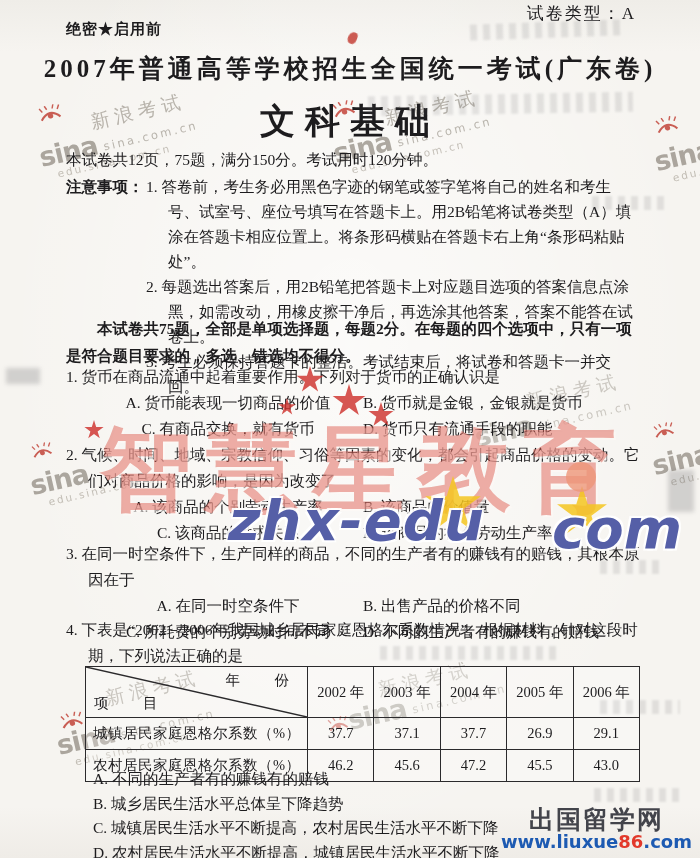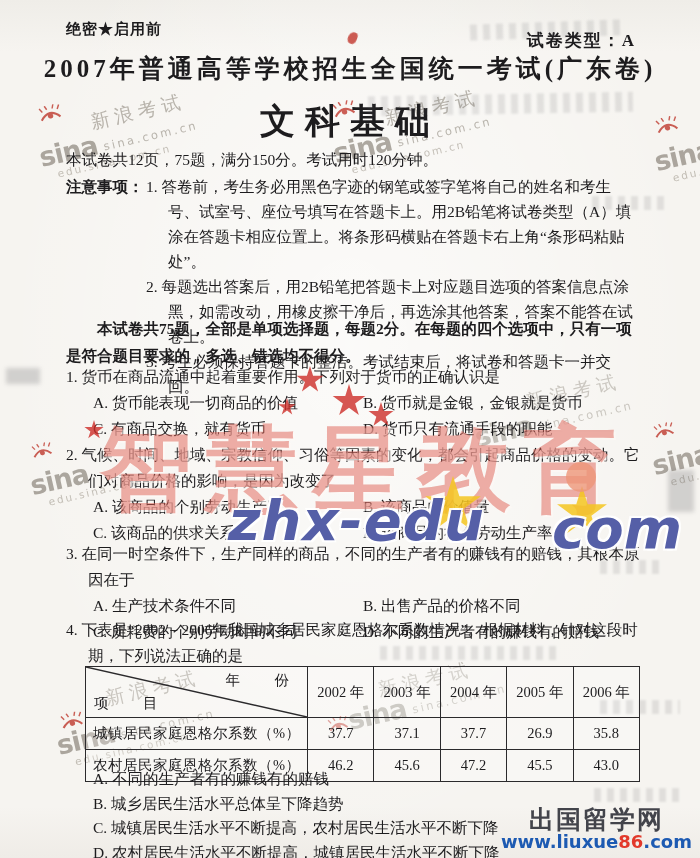--- a/index.html
+++ b/index.html
@@ -8,36 +8,36 @@
     position:relative;width:700px;height:858px;margin:0 auto;
     background:#f5f3ef;
     background-image:
       radial-gradient(ellipse at 50% 40%, rgba(255,255,255,.6), rgba(0,0,0,0) 70%),
       linear-gradient(180deg,#efede8 0%,#f6f4f0 6%,#f6f4f0 94%,#efece7 100%);
     overflow:hidden;color:#1d1c1e;
   }
   .abs{position:absolute;}
   
   .secrecy{left:66px;top:20px;font-weight:bold;font-size:15px;letter-spacing:1px;}
-  .papertype{right:64px;top:29px;font-weight:bold;font-size:17px;letter-spacing:2px;}
+  .papertype{right:64px;top:2px;font-weight:normal;font-size:17px;letter-spacing:2px;}
   .title{left:0;top:52px;width:700px;text-align:center;font-size:25px;font-weight:bold;letter-spacing:4px;}
   .subject{left:0;top:98px;width:700px;text-align:center;font-size:35px;font-weight:900;
            font-family:"DejaVu Sans","Liberation Sans",sans-serif;letter-spacing:10px;}
   
   .summary{left:66px;top:150px;font-size:15.5px;}
   .notes{left:66px;top:174px;width:575px;font-size:15.5px;line-height:25px;}
   .notes-label{font-weight:bold;float:left;width:80px;}
   .note-item{margin-left:80px;padding-left:22px;text-indent:-22px;}
   .section-intro{left:66px;top:315px;width:572px;font-weight:bold;font-size:15.5px;line-height:27px;text-indent:2em;}
   
   .question{width:575px;font-size:15.5px;line-height:26px;}
   .qstem{padding-left:22px;text-indent:-22px;}
   .opts{margin-left:27px;}
   .optrow{display:flex;}
-  .opt-left{width:270px;}
+  .opt-left{width:270px;text-align:center;}
   .opt-full{line-height:24.5px;}
   .q1{left:66px;top:364px;}
   .q2{left:66px;top:442px;}
   .q3{left:66px;top:541px;}
   .q4{left:66px;top:617px;}
   .q4opts{left:93px;top:767px;width:560px;font-size:15.5px;}
   
   .etable{left:85px;top:666px;width:555px;border-collapse:collapse;font-size:14.5px;
           background:rgba(255,255,255,.25);}
   .etable td{border:1.6px solid #2b2a2c;text-align:center;padding:0;}
@@ -283,21 +283,21 @@
         <div class="opt-left"><span>C.</span> <span>该商品的供求关系</span></div>
         <div><span>D.</span> <span>该商品的社会劳动生产率</span></div>
       </div>
     </div>
   </div>
 
   <div class="abs question q3">
     <div class="qstem"><span>3.</span> <span>在同一时空条件下，生产同样的商品，不同的生产者有的赚钱有的赔钱，其根本原因在于</span></div>
     <div class="opts">
       <div class="optrow">
-        <div class="opt-left"><span>A.</span> <span>生产技术条件不同</span></div>
+        <div class="opt-left"><span>A.</span> <span>在同一时空条件下</span></div>
         <div><span>B.</span> <span>出售产品的价格不同</span></div>
       </div>
       <div class="optrow">
         <div class="opt-left"><span>C.</span> <span>所耗费的个别劳动时间不同</span></div>
         <div><span>D.</span> <span>不同的生产者有的赚钱有的赔钱</span></div>
       </div>
     </div>
   </div>
 
   <div class="abs question q4">
@@ -319,21 +319,21 @@
       <td class="yearcell">2004 年</td>
       <td class="yearcell">2005 年</td>
       <td class="yearcell">2006 年</td>
     </tr>
     <tr>
       <td class="rowlabel">城镇居民家庭恩格尔系数（%）</td>
       <td class="valcell">37.7</td>
       <td class="valcell">37.1</td>
       <td class="valcell">37.7</td>
       <td class="valcell">26.9</td>
-      <td class="valcell">35.8</td>
+      <td class="valcell">29.1</td>
     </tr>
     <tr>
       <td class="rowlabel">农村居民家庭恩格尔系数（%）</td>
       <td class="valcell">46.2</td>
       <td class="valcell">45.6</td>
       <td class="valcell">47.2</td>
       <td class="valcell">45.5</td>
       <td class="valcell">43.0</td>
     </tr>
   </tbody>

